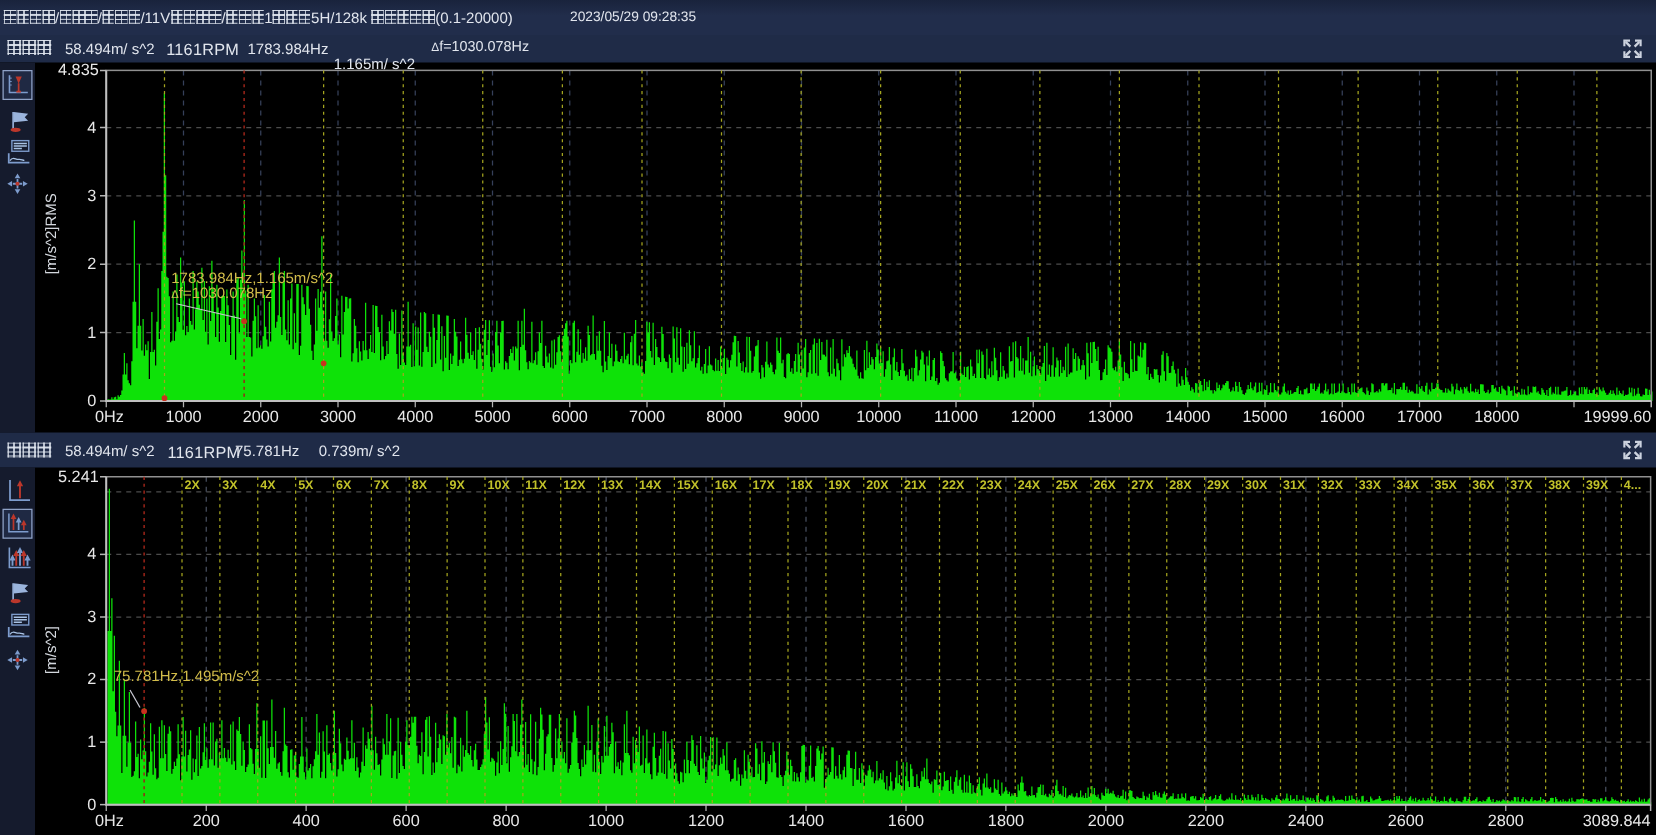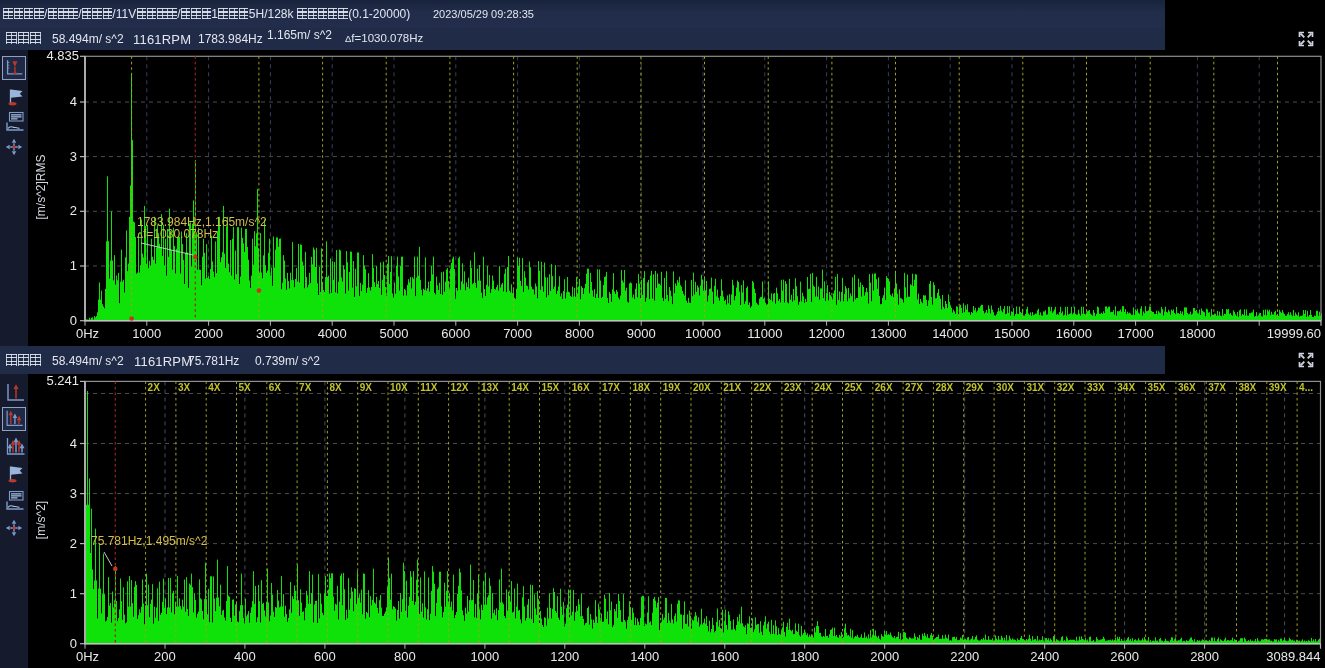--- a/index.html
+++ b/index.html
@@ -1,36 +1,36 @@
 <!DOCTYPE html>
 <html><head><meta charset="utf-8"><style>
 html,body{margin:0;padding:0;background:#000;width:1325px;height:668px;overflow:hidden;
 font-family:"Liberation Sans",sans-serif;}
 .abs{position:absolute}
-.bar{position:absolute;left:0;width:1165px;background:#1f2b47;color:#e2e6ee;font-size:12px}
+.bar{position:absolute;left:0;width:1325px;background:#1f2b47;color:#e2e6ee;font-size:12px}
 .it{position:absolute;white-space:nowrap}
 
 .ck{display:inline-block;width:9.4px;height:11px;margin:0 .45px;vertical-align:-1.2px;
 background:
  repeating-linear-gradient(to bottom,rgba(225,231,240,.92) 0 1.05px,transparent 1.05px 3.45px),
  repeating-linear-gradient(to right,rgba(225,231,240,.8) 0 1.05px,transparent 1.05px 4.8px);}
 
 i.ck{font-style:normal} .ckb{width:11.2px!important;height:11.8px!important;margin:0 .55px!important}
 </style></head>
 <body>
 <div class="bar" style="top:0;height:28px;border-bottom:1px solid #1a2440;background:linear-gradient(#19233c,#212d4b 45%)">
  <span class="it" style="left:3px;top:7px"><i class="ck"></i><i class="ck"></i><i class="ck"></i><i class="ck"></i>/<i class="ck"></i><i class="ck"></i><i class="ck"></i>/<i class="ck"></i><i class="ck"></i><i class="ck"></i>/11V<i class="ck"></i><i class="ck"></i><i class="ck"></i><i class="ck"></i>/<i class="ck"></i><i class="ck"></i><i class="ck"></i>1<i class="ck"></i><i class="ck"></i><i class="ck"></i>5H/128k <i class="ck"></i><i class="ck"></i><i class="ck"></i><i class="ck"></i><i class="ck"></i>(0.1-20000)</span>
- <span class="it" style="left:433px;top:8px;font-size:11px">2023/05/29&nbsp;09:28:35</span>
+ <span class="it" style="left:456px;top:8px;font-size:11px">2023/05/29&nbsp;09:28:35</span>
 </div>
 <div class="bar" style="top:28px;height:22px">
  <span class="it" style="left:5px;top:4px"><i class="ck ckb"></i><i class="ck ckb"></i><i class="ck ckb"></i></span>
  <span class="it" style="left:52px;top:4px">58.494m/ s^2</span>
  <span class="it" style="left:133px;top:4px;font-size:13px;letter-spacing:.2px">1161RPM</span>
  <span class="it" style="left:198px;top:4px">1783.984Hz</span>
- <span class="it" style="left:267px;top:0">1.165m/ s^2</span>
+ <span class="it" style="left:267px;top:16px">1.165m/ s^2</span>
  <span class="it" style="left:345px;top:4px;font-size:11.5px"><span style="font-size:9.5px">Δ</span>f=1030.078Hz</span>
  <div class="abs" style="left:1297px;top:2px"><svg width="18" height="18" viewBox="0 0 18 18">
         <path d="M2.5 7V2.5H7M11 2.5H15.5V7M15.5 11V15.5H11M7 15.5H2.5V11" stroke="#ccd2de" stroke-width="1.7" fill="none"></path>
         <path d="M3.5 3.5L7.3 7.3M14.5 3.5L10.7 7.3M14.5 14.5L10.7 10.7M3.5 14.5L7.3 10.7" stroke="#ccd2de" stroke-width="1.9"></path>
       </svg></div>
 </div>
 <div class="abs" style="left:0;top:50px;width:28px;height:296px;background:#151b2d"></div>
 <div class="abs" style="left:0;top:374px;width:28px;height:294px;background:#151b2d"></div>
 <div class="bar" style="top:346px;height:28px">
  <span class="it" style="left:5px;top:8px"><i class="ck ckb"></i><i class="ck ckb"></i><i class="ck ckb"></i></span>

